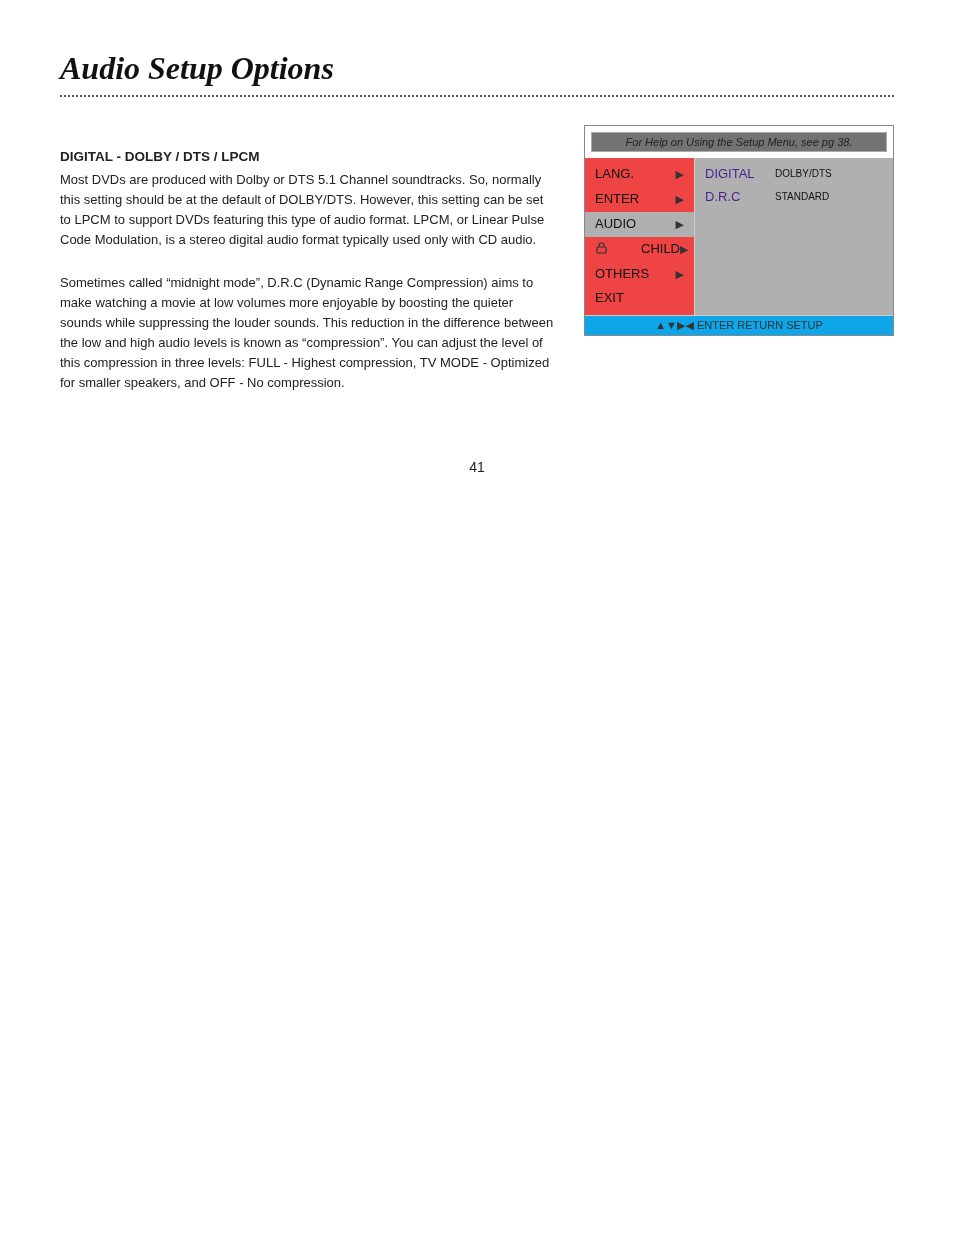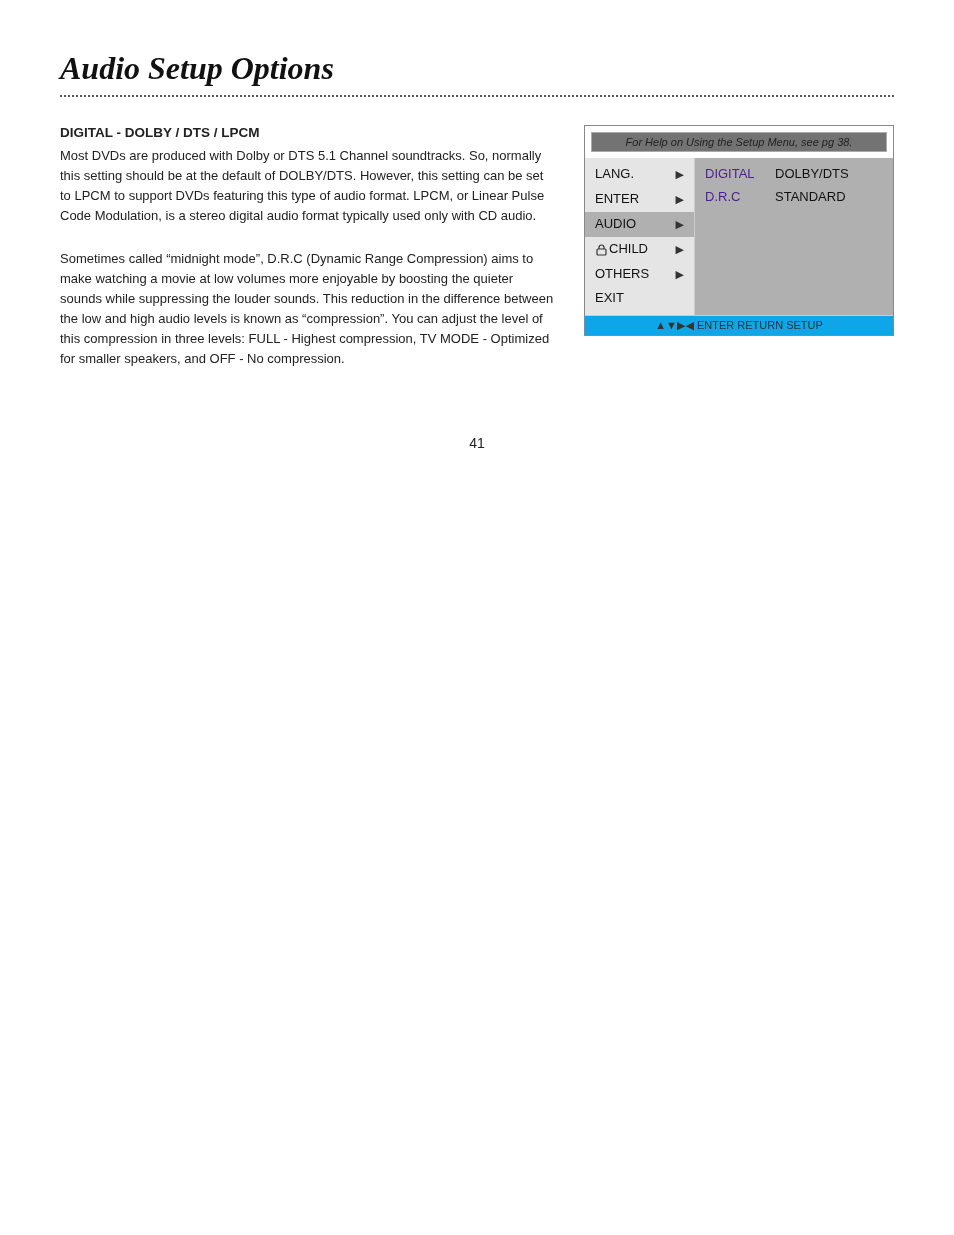--- a/index.html
+++ b/index.html
@@ -36,20 +36,21 @@
 
     
     .two-col {
       display: flex;
       gap: 30px;
       align-items: flex-start;
     }
 
     .left-col {
       flex: 1;
+      margin-top: 24px;
     }
 
     .right-col {
       width: 310px;
       flex-shrink: 0;
     }
 
     
     .section-heading {
       font-size: 13.5px;
@@ -83,21 +84,21 @@
       color: #222;
     }
 
     .menu-body {
       display: flex;
       margin: 6px 0 0 0;
     }
 
     .menu-left {
       width: 110px;
-      background: #e5e5e5;
+      background: #ef4444;
       border-right: 1px solid #ccc;
       padding: 4px 0;
     }
 
     .menu-right {
       flex: 1;
       background: #b0b0b0;
       padding: 4px 0;
     }
 
@@ -130,21 +131,21 @@
     }
 
     .menu-right-label {
       width: 70px;
       color: #4c1d95;
       font-size: 13px;
     }
 
     .menu-right-value {
       color: #111;
-      font-size: 13px;
+      font-size: 10px;
     }
 
     .menu-nav-bar {
       background: #0ea5e9;
       border-top: 1px solid #ccc;
       font-size: 11px;
       text-align: center;
       padding: 3px 6px;
       color: #333;
       margin: 0;
@@ -207,21 +208,21 @@
               <span>ENTER</span>
               <span class="arrow">▶</span>
             </div>
 
             <div class="menu-item selected">
               <span>AUDIO</span>
               <span class="arrow">▶</span>
             </div>
 
             <div class="menu-item">
-              <span style="display:inline-flex;align-items:center;">
+              <span style="display:inline-flex;align-items:flex-start;gap:32px;">
 
                 <svg class="lock-svg" width="13" height="13" viewBox="0 0 13 13">
                   <rect x="2" y="6" width="9" height="6" rx="1" fill="none" stroke="#333" stroke-width="1.2"></rect>
                   <path d="M4 6V4.5a2.5 2.5 0 0 1 5 0V6" fill="none" stroke="#333" stroke-width="1.2"></path>
                 </svg>
                 <span>CHILD</span>
               </span>
               <span class="arrow">▶</span>
             </div>
 

